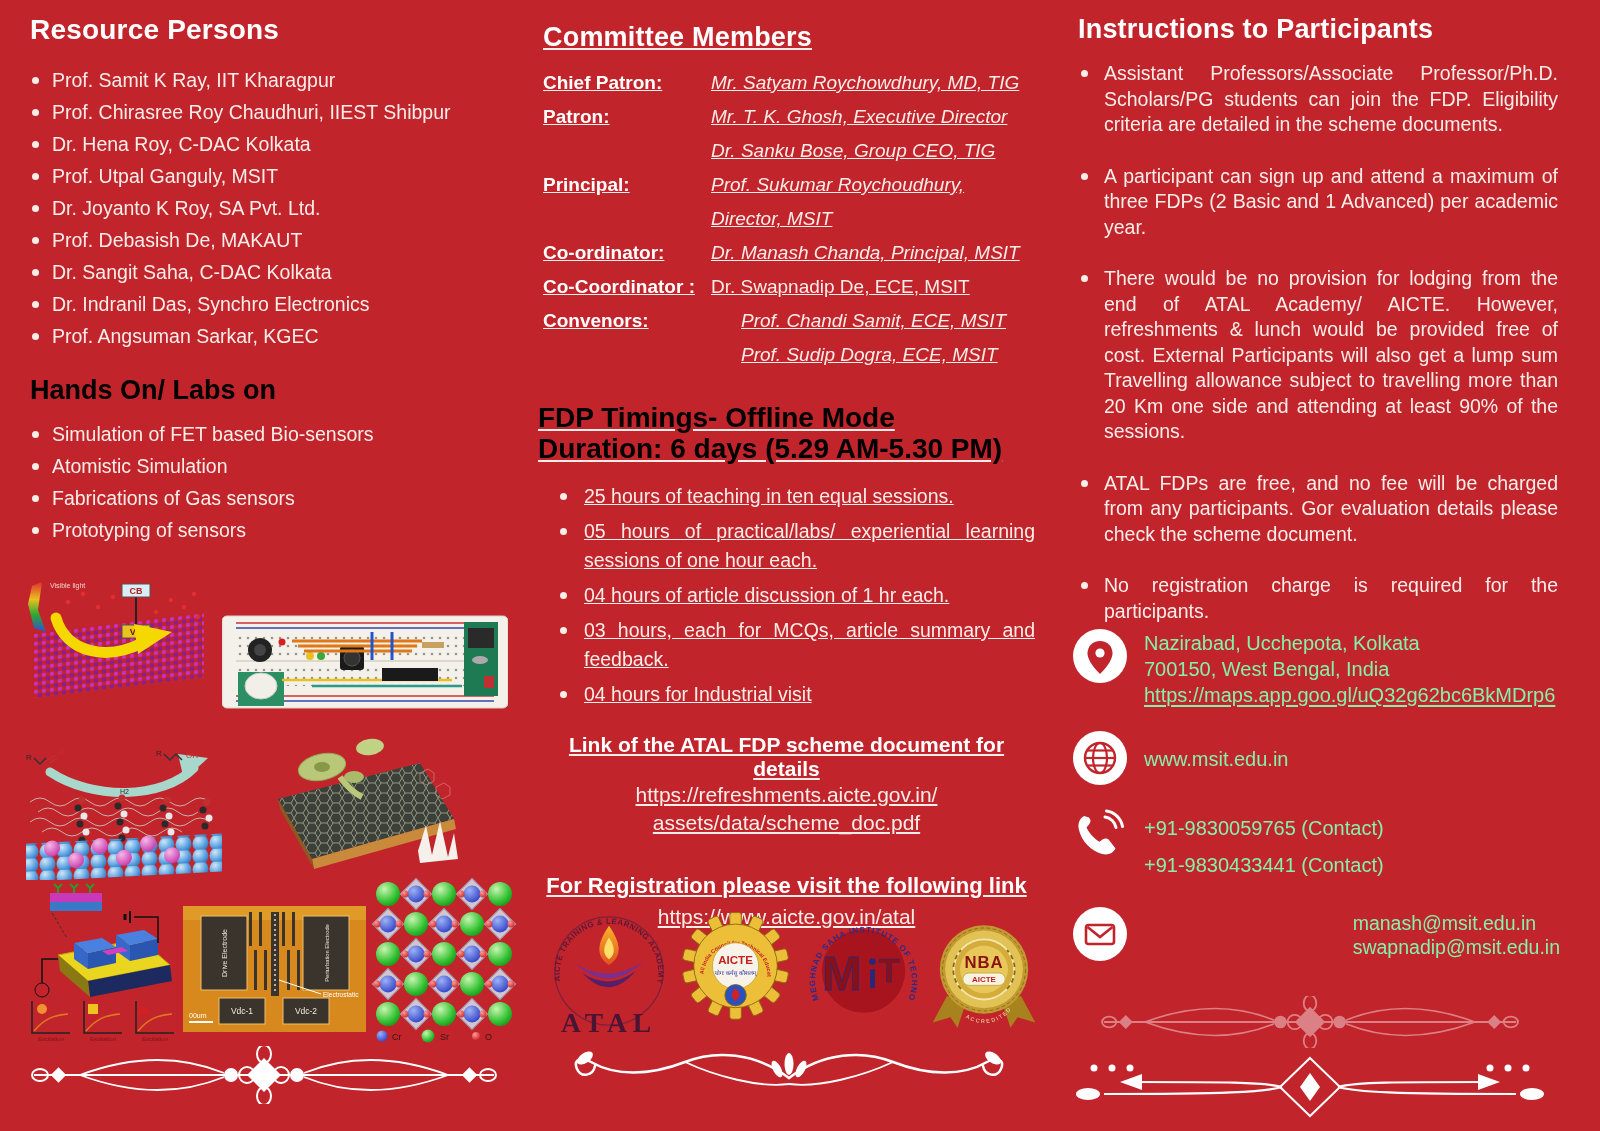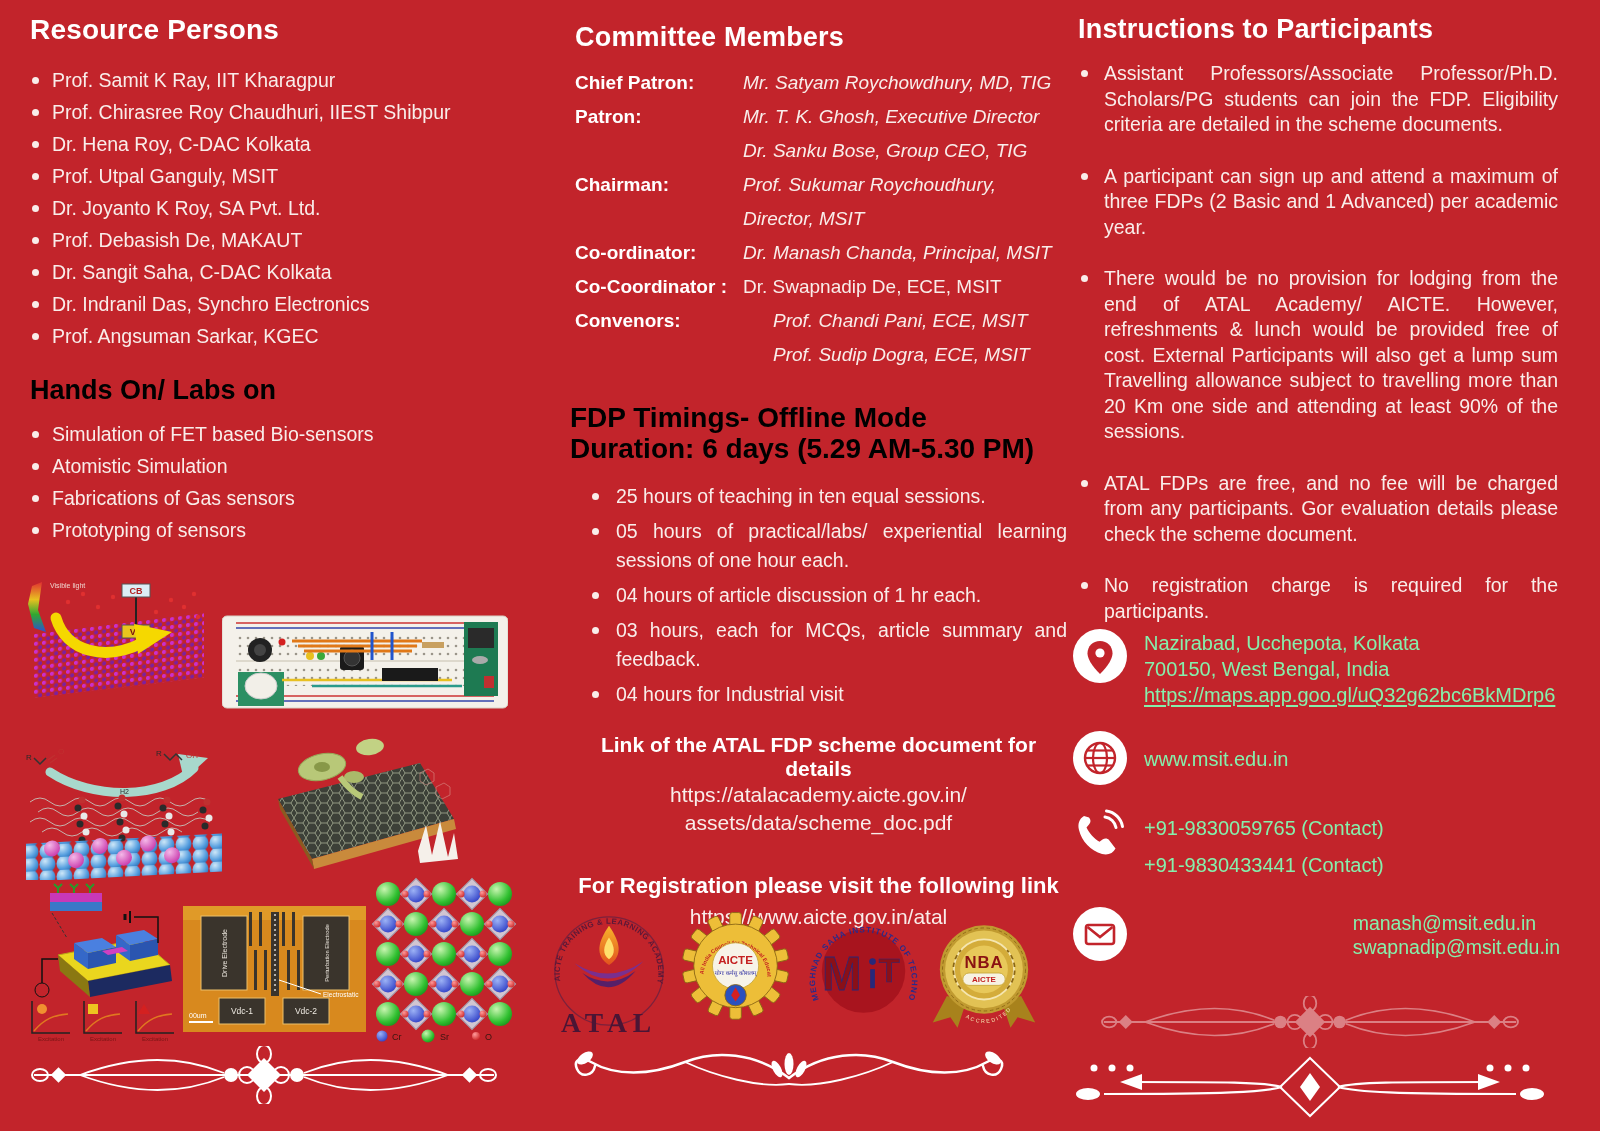--- a/index.html
+++ b/index.html
@@ -4,21 +4,21 @@
 <style>
   html,body{margin:0;padding:0;}
   body{
     width:1600px;height:1131px;position:relative;overflow:hidden;
     background:#c2242b;
     font-family:"Liberation Sans","DejaVu Sans",sans-serif;
     color:#f9edea;
   }
   .col{position:absolute;}
   #col-left{left:30px;top:14px;width:478px;}
-  #col-mid{left:570px;top:22px;width:497px;}
+  #col-mid{left:538px;top:22px;width:497px;text-decoration:underline;}
   #col-right{left:1064px;top:14px;width:494px;}
 
   .h1{font-size:28px;font-weight:700;color:#ffffff;margin:0 0 20px 0;letter-spacing:.2px;}
   #col-mid .h1{font-size:27px;margin-bottom:18px;padding-left:5px;}
   #col-right .h1{font-size:27px;margin:0 0 16px 14px;}
 
   ul.blist{list-style:none;margin:0;padding:0;}
   ul.blist li{position:relative;padding-left:22px;font-size:19.5px;line-height:29px;margin-bottom:3px;text-align:justify;}
   ul.blist li::before{content:'';position:absolute;left:2px;top:11px;width:7px;height:7px;border-radius:50%;background:#f9edea;}
 
@@ -103,42 +103,42 @@
         <span class="cm-label">Patron:</span>
         <span class="cm-value">Mr. T. K. Ghosh, Executive Director</span>
       </div>
 
       <div class="cm-row">
         <span class="cm-label"></span>
         <span class="cm-value">Dr. Sanku Bose, Group CEO, TIG</span>
       </div>
 
       <div class="cm-row">
-        <span class="cm-label">Chairman:</span>
+        <span class="cm-label">Principal:</span>
         <span class="cm-value">Prof. Sukumar Roychoudhury,</span>
       </div>
 
       <div class="cm-row">
         <span class="cm-label"></span>
         <span class="cm-value">Director, MSIT</span>
       </div>
 
       <div class="cm-row">
         <span class="cm-label">Co-ordinator:</span>
         <span class="cm-value">Dr. Manash Chanda, Principal, MSIT</span>
       </div>
 
       <div class="cm-row upright">
         <span class="cm-label">Co-Coordinator :</span>
         <span class="cm-value">Dr. Swapnadip De, ECE, MSIT</span>
       </div>
 
       <div class="cm-row indent">
         <span class="cm-label">Convenors:</span>
-        <span class="cm-value">Prof. Chandi Pani, ECE, MSIT</span>
+        <span class="cm-value">Prof. Chandi Samit, ECE, MSIT</span>
       </div>
 
       <div class="cm-row indent">
         <span class="cm-label"></span>
         <span class="cm-value">Prof. Sudip Dogra, ECE, MSIT</span>
       </div>
     </div>
 
   <div class="fdp-head">
     <div>FDP Timings- Offline Mode</div>
@@ -148,21 +148,21 @@
 
   <li><span>25 hours of teaching in ten equal sessions.</span></li>
       <li><span>05 hours of practical/labs/ experiential learning sessions of one hour each.</span></li>
       <li><span>04 hours of article discussion of 1 hr each.</span></li>
       <li><span>03 hours, each for MCQs, article summary and feedback.</span></li>
       <li><span>04 hours for Industrial visit</span></li>
     </ul>
 
   <div class="center-b scheme-head">Link of the ATAL FDP scheme document for details</div>
   <div class="link-line">
-    <div>https://atalacademy.aicte.gov.in/</div>
+    <div>https://refreshments.aicte.gov.in/</div>
     <div>assets/data/scheme_doc.pdf</div>
   </div>
   <div class="center-b reg-head">For Registration please visit the following link</div>
   <div class="link-line reg-link">https://www.aicte.gov.in/atal</div>
 </div>
 
 <div class="col" id="col-right">
   <div class="h1">Instructions to Participants</div>
   <ul class="instr">
 

